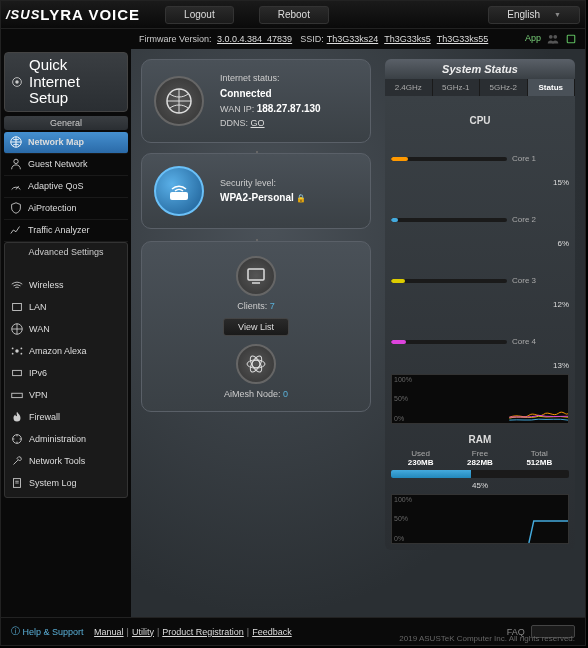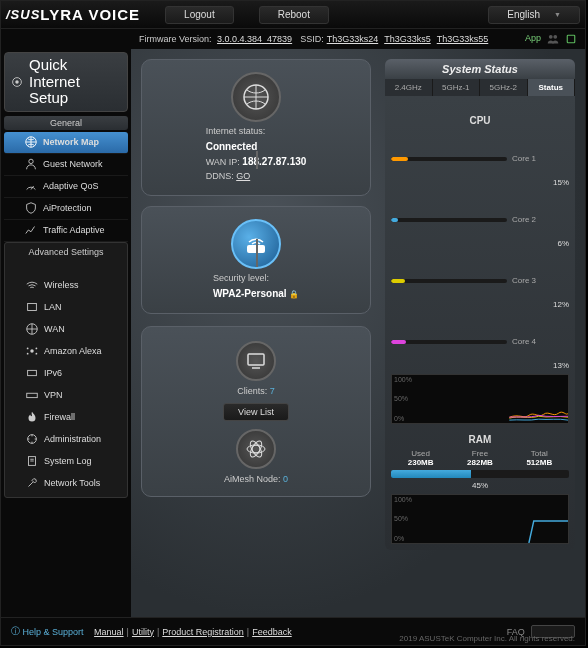--- a/index.html
+++ b/index.html
@@ -22,32 +22,32 @@
 .app { color:#7c7; font-size:9px; }
 
 
 .body { display:flex; height:570px; }
 .side { width:130px; background:#0a0a0a; padding:3px; }
 .main { flex:1; background:radial-gradient(ellipse at 30% 30%,#4a5158,#2a2f33 70%); position:relative; padding:10px; }
 
 
 .sbox { background:linear-gradient(#3a3e42,#2a2e32); border:1px solid #444; border-radius:4px; padding:4px 5px; display:flex; align-items:center; gap:5px; margin-bottom:4px; cursor:pointer; min-height:26px; }
 .shdr { background:linear-gradient(#3a3e42,#2a2e32); border-radius:3px; text-align:center; font-size:9px; color:#ccc; padding:2px 0; margin-bottom:2px; }
-.sitem { display:flex; align-items:center; gap:5px; padding:3px 20px; font-size:9px; color:#ddd; border-bottom:1px solid #1a1a1a; min-height:22px; cursor:pointer;}
+.sitem { display:flex; align-items:center; gap:5px; padding:3px 5px; font-size:9px; color:#ddd; border-bottom:1px solid #1a1a1a; min-height:22px; cursor:pointer;}
 .sitem.act { background:linear-gradient(#4590d0,#2a6aa8); border-radius:3px; font-weight:bold; }
 .sic { width:14px; height:14px; flex-shrink:0; display:flex; align-items:center; justify-content:center; }
 .sic svg { width:14px; height:14px; }
 .adv { background:#1a1a1a; border:1px solid #333; border-radius:3px; padding:2px 0; }
 .adv .shdr { background:none; margin-bottom:16px;}
 .qtext { font-size:15px; line-height:1.1;}
 
 
 .center { position:absolute; left:10px; top:10px; width:230px; }
 .card { background:linear-gradient(#4a5158,#3a4045); border:1px solid #5a6068; border-radius:10px; padding:12px; margin-bottom:10px; position:relative; }
-.crow { display:flex; align-items:center; gap:3px;flex-direction:column; }
+.crow { display:flex; align-items:center; gap:16px; }
 .cicon { width:50px; height:50px; border-radius:50%; background:radial-gradient(circle,#555,#333); border:2px solid #666; display:flex; align-items:center; justify-content:center; flex-shrink:0; }
 .cicon.blue { background:radial-gradient(circle at 35% 35%,#5ab0e8,#1a5a90); border-color:#6ac0f8;}
 .cinfo { font-size:9px; color:#ccc; line-height:1.5; }
 .cinfo b { color:#fff; font-size:10px; }
 .cinfo a { color:#ddd; text-decoration:underline;}
 .conn { position:absolute; left:50%; width:2px; background:#666; }
 .card3 { text-align:center; padding:14px 0 10px;margin-top:12px; }
 .cicon.sm { width:40px; height:40px; margin:0 auto 4px;}
 .vlbtn { background:linear-gradient(#2a2a2a,#1a1a1a); border:1px solid #444; border-radius:3px; padding:3px 14px; font-size:9px; color:#ddd; display:inline-block; margin:4px 0 8px; cursor:pointer;}
 .vn { color:#5ab0d8; }
@@ -163,21 +163,21 @@
             </svg>
           </span>
           <span>AiProtection</span>
         </div>
   <div class="sitem">
           <span class="sic">
             <svg viewBox="0 0 16 16">
               <path d="M2 12l3-4 3 2 4-6" fill="none" stroke="#ccc"></path>
             </svg>
           </span>
-          <span>Traffic Adaptive</span>
+          <span>Traffic Analyzer</span>
         </div>
 
   <div class="adv">
   <div class="shdr">Advanced Settings</div>
   <div class="sitem">
             <span class="sic">
               <svg viewBox="0 0 16 16">
                 <path d="M2 7a10 10 0 0 1 12 0M4 9a7 7 0 0 1 8 0M6 11a4 4 0 0 1 4 0" fill="none" stroke="#ccc"></path>
               </svg>
             </span>
@@ -241,34 +241,34 @@
               <svg viewBox="0 0 16 16">
                 <circle cx="8" cy="8" r="5" fill="none" stroke="#ccc"></circle>
                 <path d="M8 3v2M8 11v2M3 8h2M11 8h2" stroke="#ccc"></path>
               </svg>
             </span>
             <span>Administration</span>
           </div>
   <div class="sitem">
             <span class="sic">
               <svg viewBox="0 0 16 16">
+                <path d="M4 12l5-5m1-4a3 3 0 0 1 3 3l-2 2-3-3z" fill="none" stroke="#ccc"></path>
+              </svg>
+            </span>
+            <span>Network Tools</span>
+          </div>
+  <div class="sitem">
+            <span class="sic">
+              <svg viewBox="0 0 16 16">
                 <rect x="4" y="3" width="8" height="10" fill="none" stroke="#ccc"></rect>
                 <line x1="6" y1="6" x2="10" y2="6" stroke="#ccc"></line>
                 <line x1="6" y1="8" x2="10" y2="8" stroke="#ccc"></line>
               </svg>
             </span>
             <span>System Log</span>
-          </div>
-  <div class="sitem">
-            <span class="sic">
-              <svg viewBox="0 0 16 16">
-                <path d="M4 12l5-5m1-4a3 3 0 0 1 3 3l-2 2-3-3z" fill="none" stroke="#ccc"></path>
-              </svg>
-            </span>
-            <span>Network Tools</span>
           </div>
   </div>
 </div>
 
 <div class="main">
   <div class="center">
     <div class="card">
       <div class="crow">
         <div class="cicon">
                 <svg width="30" height="30" viewBox="0 0 30 30">

